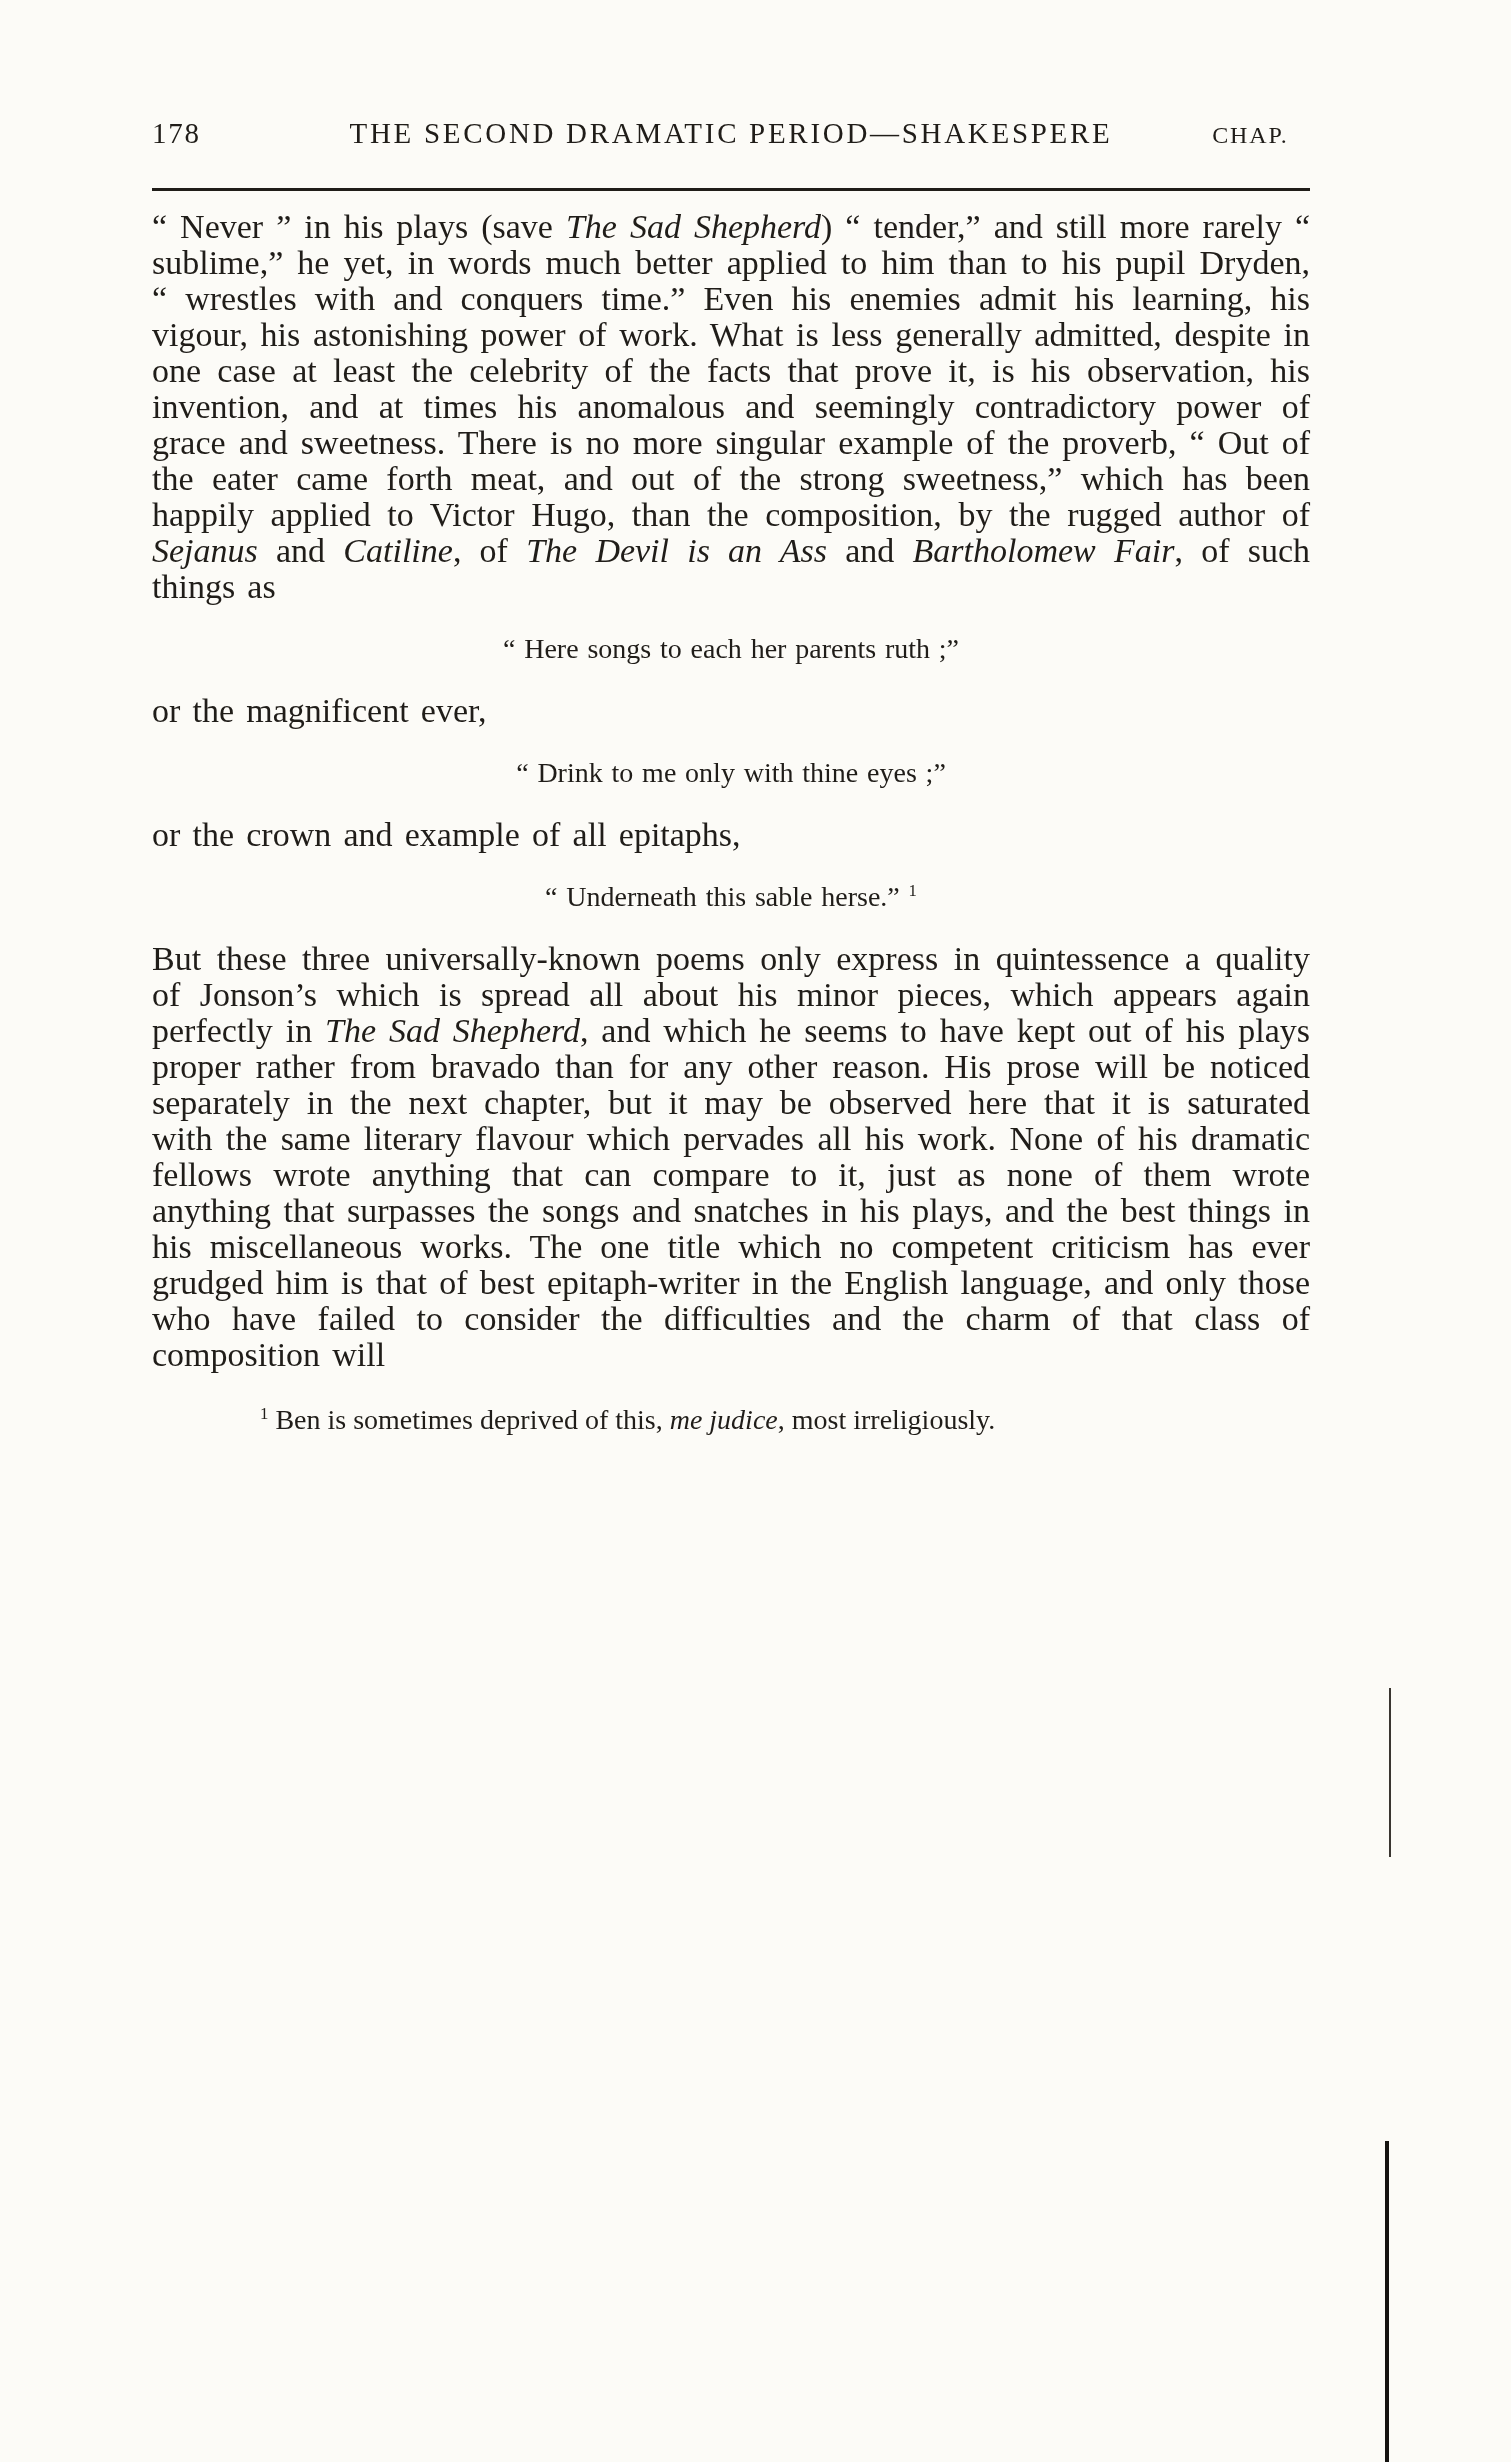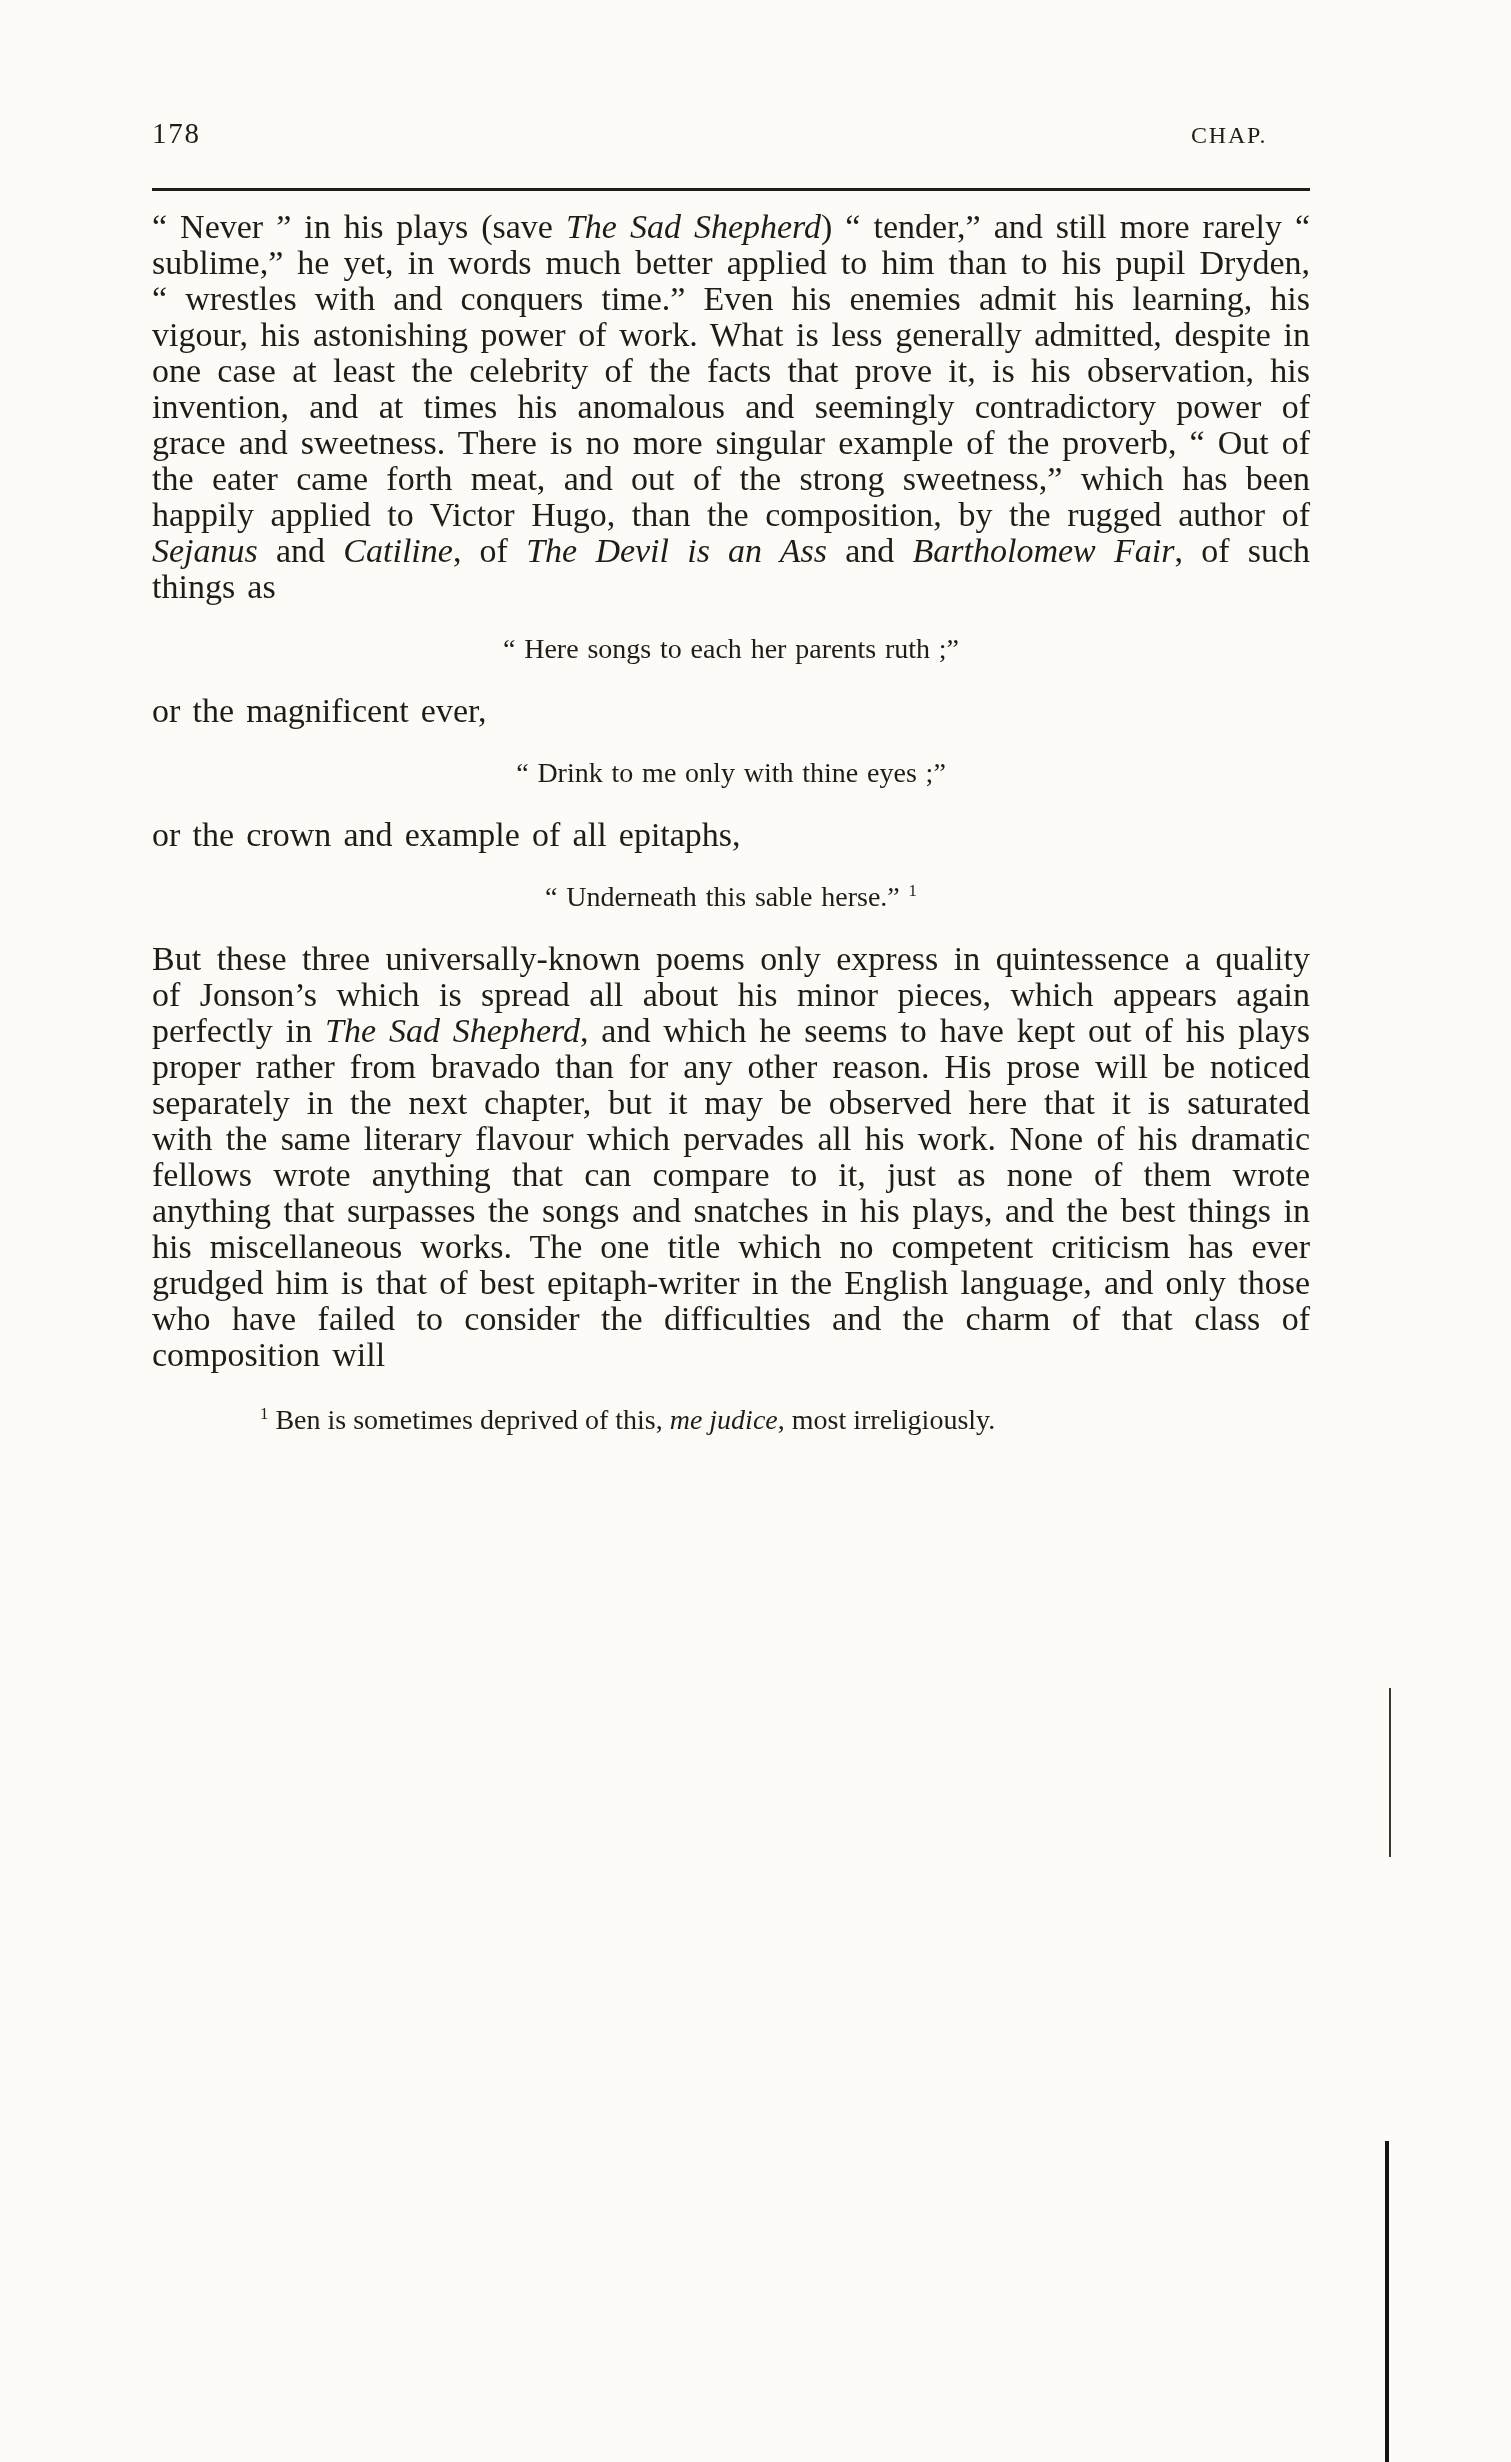--- a/index.html
+++ b/index.html
@@ -32,21 +32,21 @@
     flex:1;
     text-align:center;
     font-size:29px;
     letter-spacing:2.7px;
     white-space:nowrap;
   }
   .header-chap{
     font-size:24px;
     letter-spacing:1.8px;
     width:119px;
-    text-align:left;
+    text-align:center;
   }
   .rule{
     height:2.7px;
     background:var(--ink);
     margin-top:38px;
   }
   .text-block{
     margin-top:18.3px;
   }
   .text-block p{margin:0;}
@@ -93,20 +93,21 @@
     height:321px;
   }
 </style>
 </head>
 <body>
 
 <div class="page">
 
   <header class="header-row">
     <span class="page-number">178</span>
+    <span class="header-title">THE SECOND DRAMATIC PERIOD—SHAKESPERE</span>
     <span class="header-chap">CHAP.</span>
   </header>
 
   <div class="rule"></div>
 
   <main class="text-block">
       <p class="body"><span>“ Never ” in his plays (save </span><span class="it">The Sad Shepherd</span><span>) “ tender,” and still more rarely “ sublime,” he yet, in words much better applied to him than to his pupil Dryden, “ wrestles with and conquers time.” Even his enemies admit his learning, his vigour, his astonishing power of work. What is less generally admitted, despite in one case at least the celebrity of the facts that prove it, is his observation, his invention, and at times his anomalous and seemingly contradictory power of grace and sweetness. There is no more singular example of the proverb, “ Out of the eater came forth meat, and out of the strong sweetness,” which has been happily applied to Victor Hugo, than the composition, by the rugged author of </span><span class="it">Sejanus</span><span> and </span><span class="it">Catiline</span><span>, of </span><span class="it">The Devil is an Ass</span><span> and </span><span class="it">Bartholomew Fair</span><span>, of such things as</span></p>
       <p class="verse"><span>“ Here songs to each her parents ruth ;”</span></p>
       <p class="body"><span>or the magnificent ever,</span></p>
       <p class="verse"><span>“ Drink to me only with thine eyes ;”</span></p>

